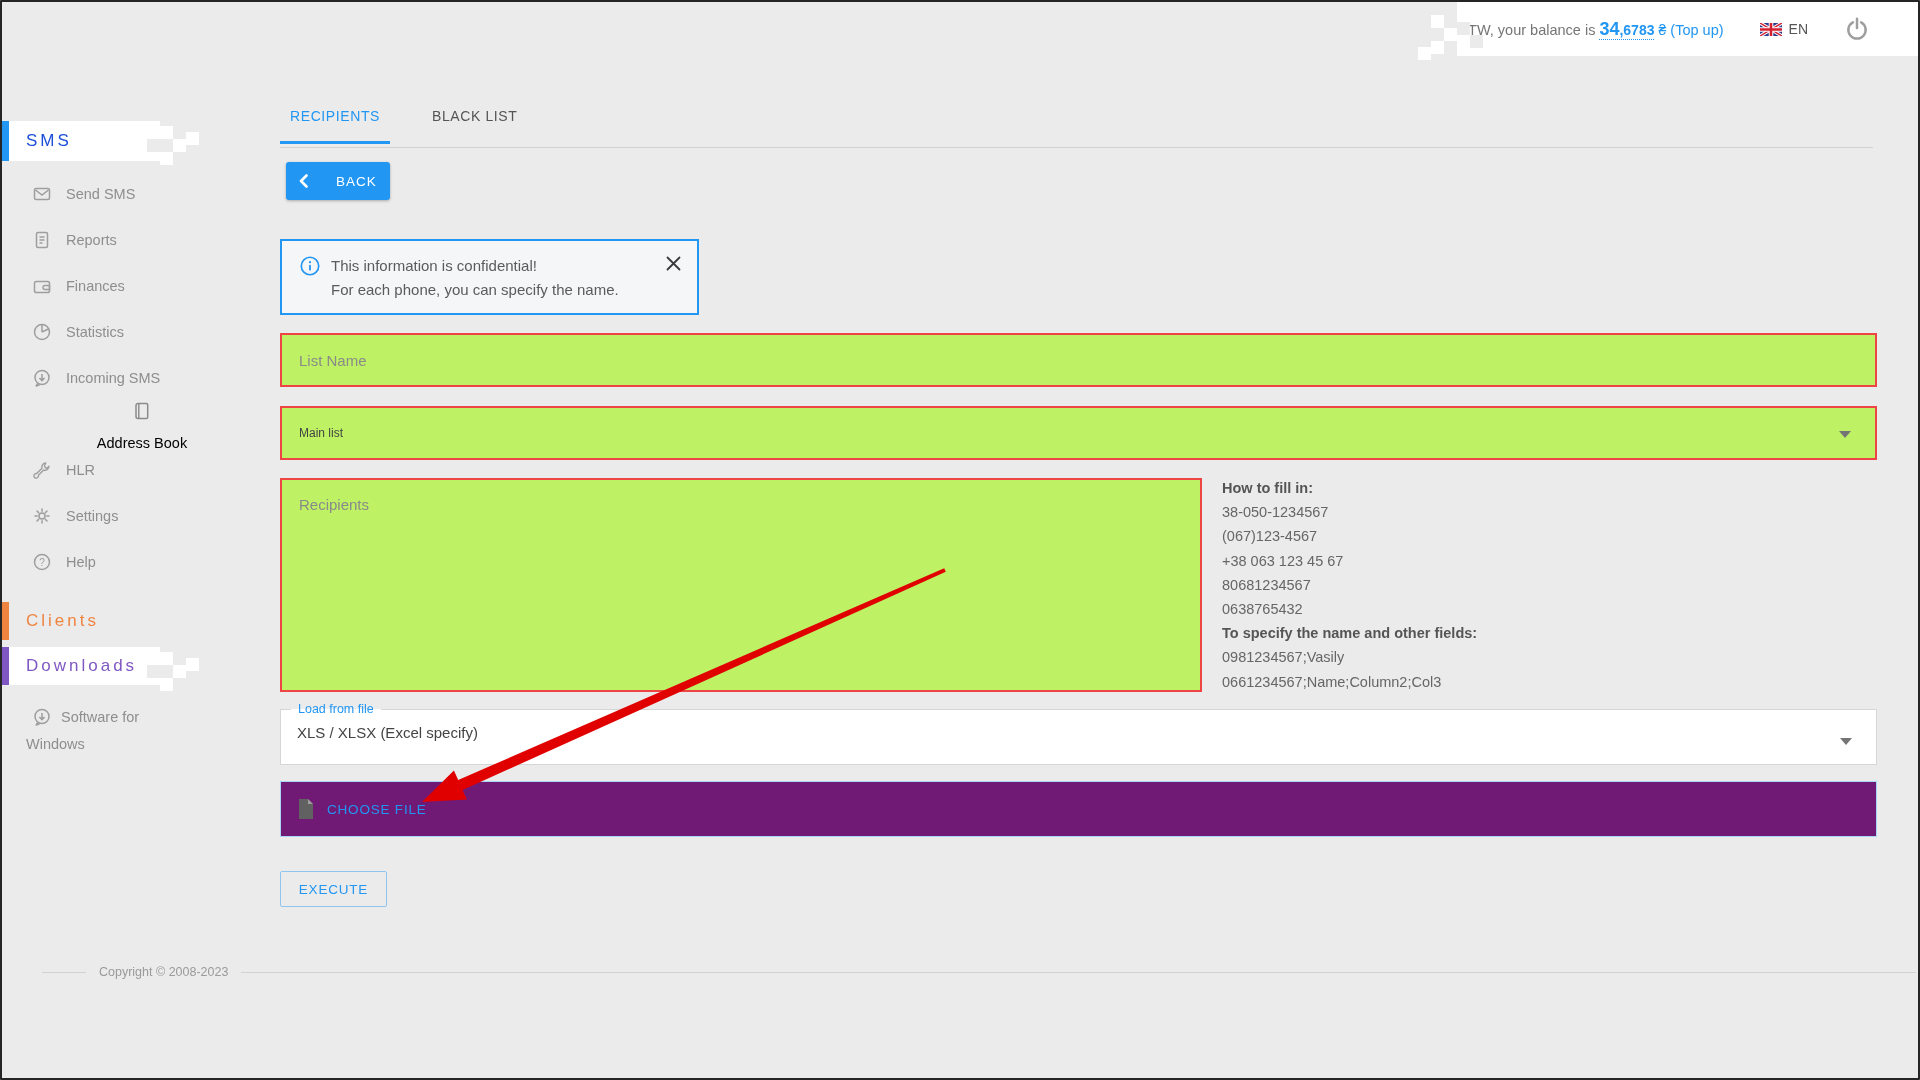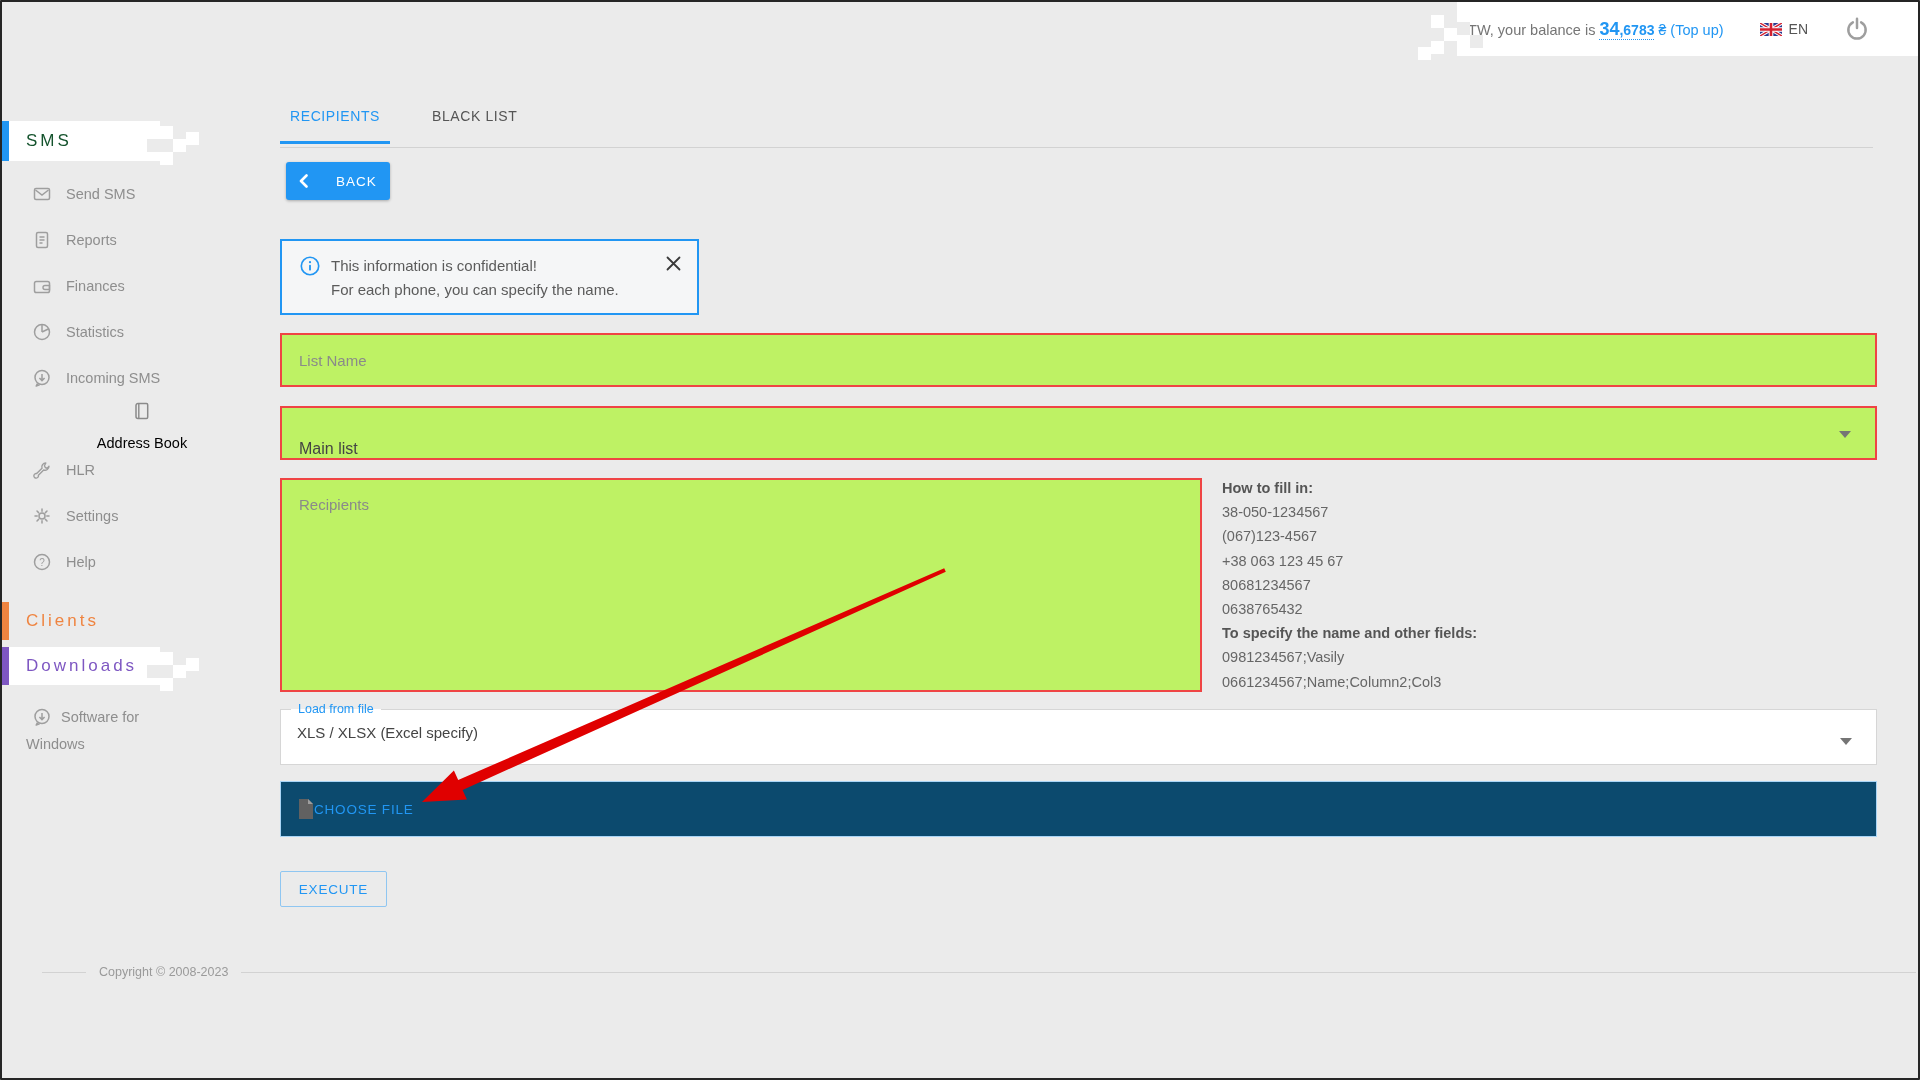--- a/index.html
+++ b/index.html
@@ -27,21 +27,21 @@
   
   .px { position:absolute; width:13px; height:13px; }
   .px.w { background:#fff; } .px.g { background:#ebebeb; }
   
   .side-band {
     position:absolute; left:0; width:158px; height:40px;
     background:#fff; display:flex; align-items:center; padding-left:24px;
     font-size:17px; letter-spacing:3px; cursor:pointer;
   }
   .side-band::before { content:""; position:absolute; left:0; top:0; bottom:0; width:7px; }
-  .band-sms { top:119px; color:#14532d; } .band-sms::before { background:#2196f3; }
+  .band-sms { top:119px; color:#1d4ed8; } .band-sms::before { background:#2196f3; }
   .band-clients { top:600px; height:38px; background:transparent; color:#ef8440; } .band-clients::before { background:#ef8440; }
   .band-downloads { top:645px; height:38px; color:#7e57c2; } .band-downloads::before { background:#7e57c2; }
   .menu { position:absolute; left:30px; top:169px; width:220px; }
   .menu-item { display:flex; align-items:center; gap:14px; height:46px; color:#8e8e8e; font-size:14.5px; cursor:pointer;text-align:right; }
   .menu-item.active { color:#000000;flex-direction:column; }
   .menu-item svg { flex:0 0 auto; }
   .software {
     position:absolute; left:24px; top:702px; width:158px;
     color:#8e8e8e; font-size:14.5px; line-height:27px; cursor:pointer;
   }
@@ -68,21 +68,21 @@
   .field {
     position:absolute; left:278px; width:1597px; height:54px;
     background:#bef264; border:2px solid #ef4444;
   }
   .listname { top:331px; }
   .listname input {
     width:100%; height:100%; border:none; outline:none; background:transparent;
     font:15px "Liberation Sans", sans-serif; color:#444; padding:0 17px;
   }
   .listname input::placeholder { color:#8a8a8a; opacity:1; }
-  .selectbox { display:flex; align-items:flex-end; padding:0 17px; font-size:16px; color:#444; cursor:pointer; }
+  .selectbox { display:flex; align-items:center; padding:0 17px; font-size:12px; color:#444; cursor:pointer; }
   .mainlist { top:404px; }
   .caret {
     position:absolute; right:24px; top:50%; margin-top:-2px;
     width:0; height:0; border-left:6px solid transparent; border-right:6px solid transparent;
     border-top:7px solid #757575;
   }
   .recipients { top:476px; width:922px; height:214px; }
   .recipients textarea {
     width:100%; height:100%; border:none; outline:none; resize:none; background:transparent;
     font:15px "Liberation Sans", sans-serif; color:#444; padding:16px 17px;
@@ -91,22 +91,22 @@
   .help-panel { position:absolute; left:1220px; top:474px; width:420px; font-size:14.5px; color:#666; line-height:24.2px; }
   .help-panel .h { font-weight:bold; color:#555; }
   fieldset.loadfile {
     position:absolute; left:278px; top:700px; width:1597px; height:63px;
     border:1px solid #d6d6d6; background:#fff; cursor:pointer;
   }
   fieldset.loadfile legend { margin-left:10px; padding:0 7px; font-size:12.5px; color:#2196f3; }
   fieldset.loadfile .value { padding:8px 0 0 16px; font-size:15px; color:#444; }
   .choosefile {
     position:absolute; left:278px; top:779px; width:1597px; height:56px;
-    background:#0c4a6e; border:1px solid #a9d5f6;
-    display:flex; align-items:center; padding-left:17px; cursor:pointer;
+    background:#701a75; border:1px solid #a9d5f6;
+    display:flex; align-items:center; gap:13px; padding-left:17px; cursor:pointer;
   }
   .choosefile .lbl { color:#2196f3; font-size:13.5px; letter-spacing:0.8px; }
   .execute-btn {
     position:absolute; left:278px; top:869px; width:107px; height:36px;
     background:transparent; border:1px solid #8fc6f1; border-radius:2px;
     color:#2196f3; font:13.5px "Liberation Sans", sans-serif; letter-spacing:0.8px; cursor:pointer;
   }
   .footer {
     position:absolute; left:40px; right:2px; top:962px; height:16px;
     display:flex; align-items:center; color:#9a9a9a; font-size:12.5px;

